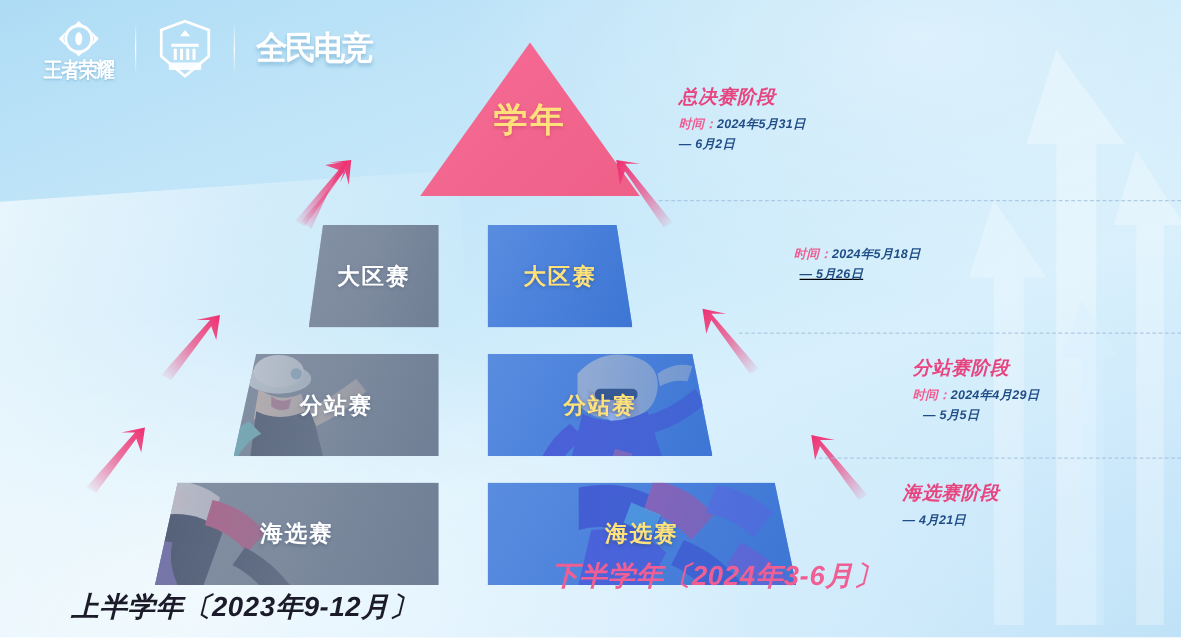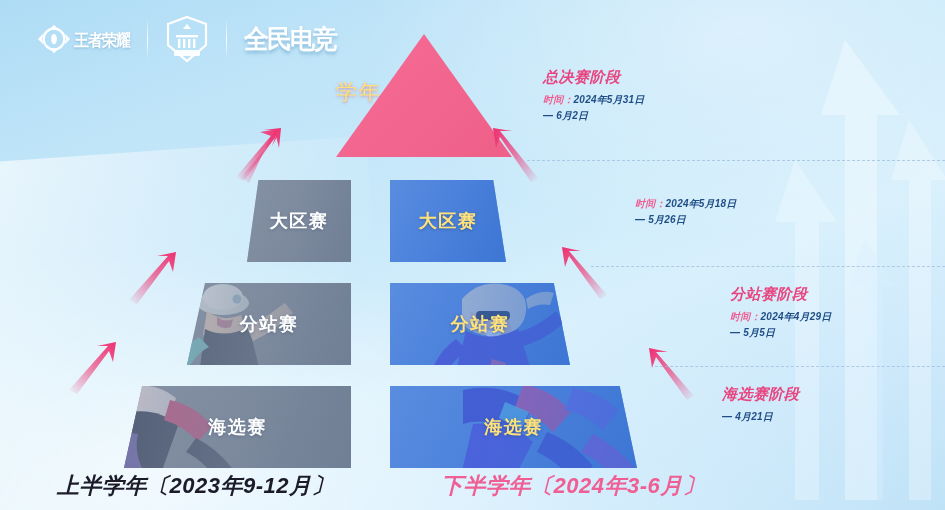--- a/index.html
+++ b/index.html
@@ -62,21 +62,21 @@
     justify-content: center;
     padding: 0 17px;
   }
   .logo-div {
     width: 1px;
     height: 38px;
     background: linear-gradient(180deg, rgba(255,255,255,0.1), rgba(255,255,255,0.95), rgba(255,255,255,0.1));
   }
   .kog-logo {
     display: flex;
-    flex-direction: row;
+    flex-direction: column;
     align-items: center;
     gap: 1px;
   }
   .kog-mark {
     width: 38px;
     height: 34px;
   }
   .kog-word {
     font-size: 15px;
     font-weight: bold;
@@ -134,22 +134,23 @@
     background: linear-gradient(135deg, #f76898 0%, #f2678f 45%, #ef5f88 100%);
     display: flex;
     align-items: flex-end;
     justify-content: center;
   }
   .apex-text {
     position: absolute;
     left: 336px;
     top: 78px;
     width: 176px;
-    font-size: 21px;
-    font-weight: normal;
+    text-align: center;
+    font-size: 27px;
+    font-weight: bold;
     line-height: 1.35;
     color: #ffe07a;
     letter-spacing: 2px;
     text-shadow: 0 1px 3px rgba(190,60,105,0.55);
   }
   
   .t2l {
     left: 251px; top: 180px; width: 100px; height: 82px;
     clip-path: polygon(11% 0%, 100% 0%, 100% 100%, 0% 100%);
     background: linear-gradient(135deg, #8795a9 0%, #7d8a9e 55%, #6f7f95 100%);
@@ -217,27 +218,27 @@
   }
   .info-row {
     font-size: 10px;
     font-weight: bold;
     font-style: italic;
     line-height: 1.62;
     letter-spacing: 0.2px;
   }
   .info-key { color: #ef5e92; }
   .info-val { color: #1f4d86; }
-  .info-row-2 { text-align: left; padding-right: 4px; }
+  .info-row-2 { text-align: right; padding-right: 4px; }
   .i1 { left: 543px; top: 68px; }
   .i2 { left: 635px; top: 196px; }
   .i3 { left: 698px; top: 285px; margin-left: 32px; }
   .i4 { left: 722px; top: 385px; }
   .i1 .info-row-2 { padding-right: 60px; }
-  .i2 .info-row-2 { padding-right: 46px; }
+  .i2 .info-row-2 { padding-right: 46px; text-decoration: underline; }
   .i3 .info-row-2 { padding-right: 48px; }
   .i4 .info-row-2 { padding-right: 42px; }
   
   .dash {
     position: absolute;
     height: 0;
     border-top: 1px dashed #9fbedd;
     opacity: 0.75;
   }
   .d1 { left: 527px; top: 160px; width: 418px; }
@@ -246,21 +247,21 @@
   
   .caption {
     position: absolute;
     font-size: 22px;
     font-weight: bold;
     font-style: italic;
     white-space: nowrap;
     letter-spacing: 0.5px;
   }
   .cap-left { left: 57px; top: 471px; color: #1b1b2a; }
-  .cap-right { left: 441px; top: 471px; color: #ef5f93; }
+  .cap-right { left: 441px; top: 446px; color: #ef5f93; }
 </style>
 </head>
 <body>
 
 <div id="stage">
 
   <div class="bg-soft"></div>
   <div class="bg-left-wash"></div>
 
   <svg class="bg-arrows" viewBox="0 0 260 510">

